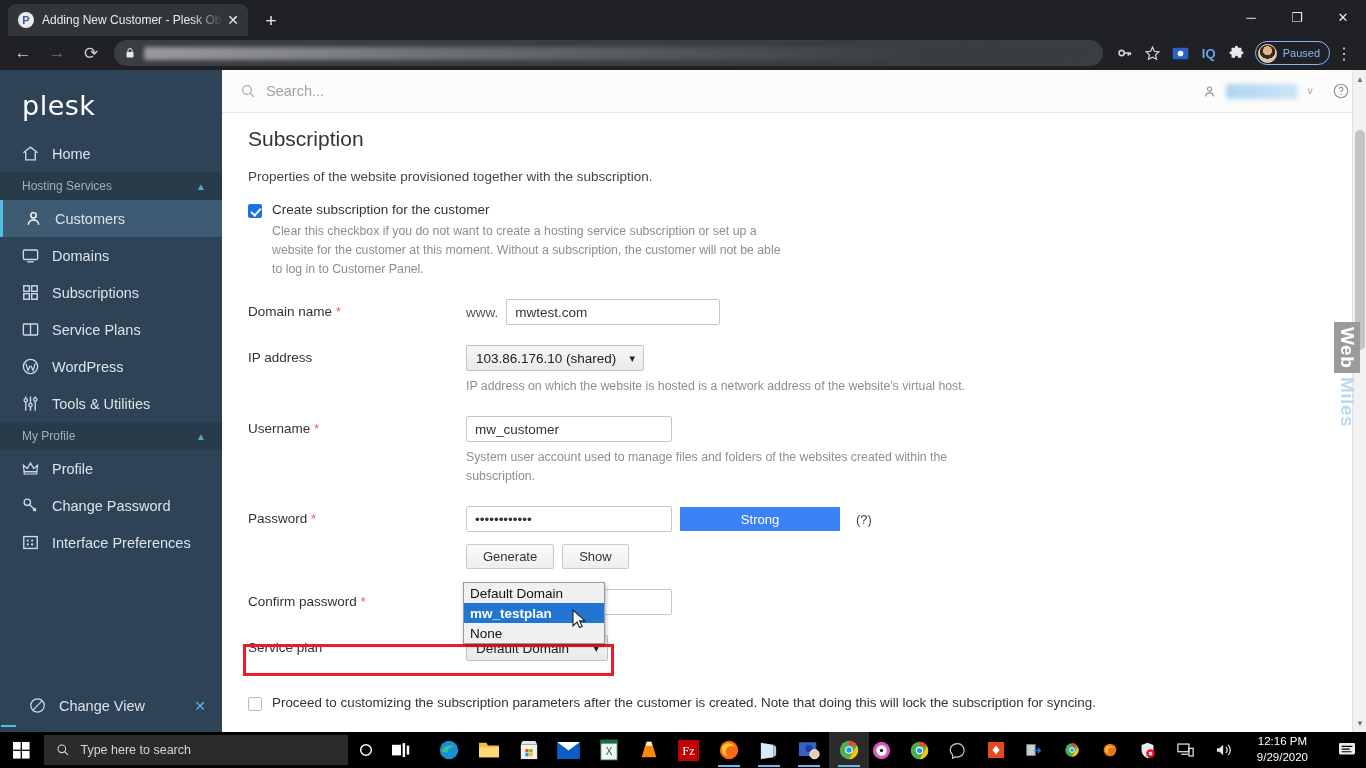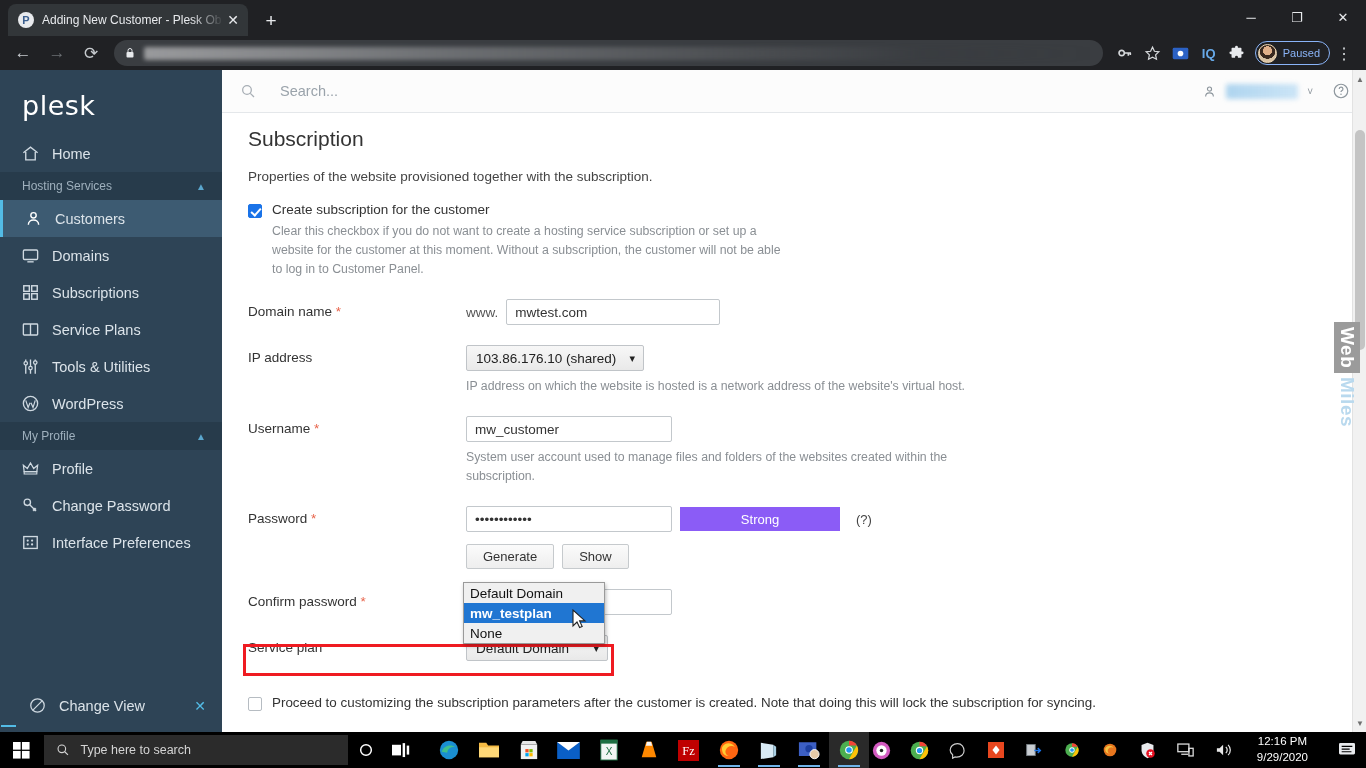--- a/index.html
+++ b/index.html
@@ -125,21 +125,21 @@
   
   .main {
     position: absolute; left: 222px; top: 70px; width: 1144px; height: 662px;
     background: #fff;
   }
   .topbar {
     position: absolute; left: 0; top: 0; width: 1144px; height: 43px;
     background: #fcfcfc; border-bottom: 1px solid #e4e7ea;
     display: flex; align-items: center; padding: 0 16px 0 18px;
   }
-  .search-wrap { display: flex; align-items: center; gap: 24px; flex: 1 1 auto; }
+  .search-wrap { display: flex; align-items: center; gap: 10px; flex: 1 1 auto; }
   .search-text { color: #9aa3ab; font-size: 14.5px; }
   .topbar-right { display: flex; align-items: center; gap: 9px; }
   .user-blur {
     width: 72px; height: 15px; border-radius: 2px;
     background: linear-gradient(to right, rgba(160,205,236,.85), rgba(186,220,244,.75));
     filter: blur(2.6px);
   }
   .mini-chev { color: #8d969d; font-size: 10px; }
 
   .content {
@@ -187,21 +187,21 @@
   .selwrap { position: relative; display: inline-block; }
   .selwrap::after {
     content: "\25BE"; position: absolute; right: 9px; top: 50%;
     transform: translateY(-50%); font-size: 11px; color: #222; pointer-events: none;
   }
   .fhint {
     font-size: 12.3px; color: #8a8f94; line-height: 1.55;
     margin: 6px 0 0 218px; max-width: 500px;
   }
   .strength {
-    width: 160px; height: 24px; background: #8b5cf6; color: #fff;
+    width: 160px; height: 24px; background: #3b82f6; color: #fff;
     font-size: 13px; display: flex; align-items: center; justify-content: center;
   }
   .qmark { font-size: 13px; color: #444; margin-left: 8px; }
   .btn {
     background: linear-gradient(#fbfbfb, #eeeeee); border: 1px solid #c6cacd;
     border-radius: 2px; height: 25px; padding: 0 16px; font-size: 13px;
     color: #333; font-family: "Liberation Sans", sans-serif;
   }
 
   
@@ -384,33 +384,33 @@
     </div>
     <div class="side-item">
       <svg class="side-ic" viewBox="0 0 24 24">
         <rect x="3" y="5" width="18" height="14" rx="1" fill="none" stroke="#cfd9e1" stroke-width="1.7"></rect>
         <path d="M12 5v14" stroke="#cfd9e1" stroke-width="1.7"></path>
       </svg>
       <span>Service Plans</span>
     </div>
     <div class="side-item">
       <svg class="side-ic" viewBox="0 0 24 24">
+        <circle cx="12" cy="12" r="9" fill="none" stroke="#cfd9e1" stroke-width="1.7"></circle>
+        <path d="M6 8l3 9 2.4-6M12.6 11l2.6 6L18 8" fill="none" stroke="#cfd9e1" stroke-width="1.5"></path>
+      </svg>
+      <span>WordPress</span>
+    </div>
+    <div class="side-item">
+      <svg class="side-ic" viewBox="0 0 24 24">
         <path d="M6 3v18M12 3v18M18 3v18" stroke="#cfd9e1" stroke-width="1.7"></path>
         <circle cx="6" cy="8" r="2.2" fill="#2e4456" stroke="#cfd9e1" stroke-width="1.6"></circle>
         <circle cx="12" cy="14" r="2.2" fill="#2e4456" stroke="#cfd9e1" stroke-width="1.6"></circle>
         <circle cx="18" cy="7" r="2.2" fill="#2e4456" stroke="#cfd9e1" stroke-width="1.6"></circle>
       </svg>
       <span>Tools &amp; Utilities</span>
-    </div>
-    <div class="side-item">
-      <svg class="side-ic" viewBox="0 0 24 24">
-        <circle cx="12" cy="12" r="9" fill="none" stroke="#cfd9e1" stroke-width="1.7"></circle>
-        <path d="M6 8l3 9 2.4-6M12.6 11l2.6 6L18 8" fill="none" stroke="#cfd9e1" stroke-width="1.5"></path>
-      </svg>
-      <span>WordPress</span>
     </div>
 
     <div class="side-section">
       <span>My Profile</span>
       <span class="chev">▲</span>
     </div>
 
     <div class="side-item">
       <svg class="side-ic" viewBox="0 0 24 24">
         <path d="M4 16l-1-8 5 4 4-7 4 7 5-4-1 8z" fill="none" stroke="#cfd9e1" stroke-width="1.6"></path>

